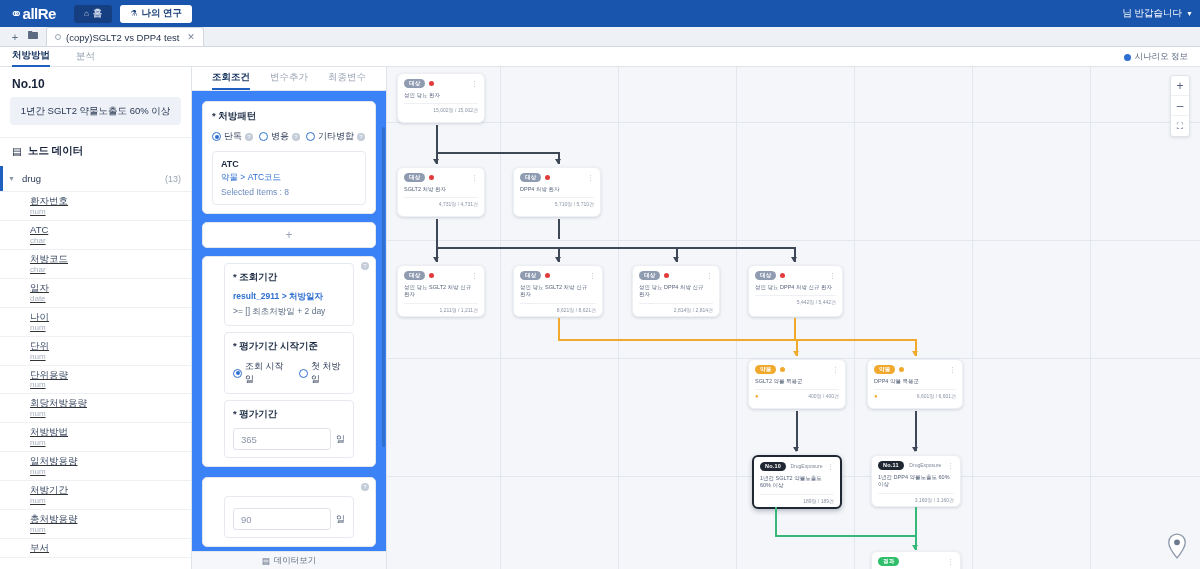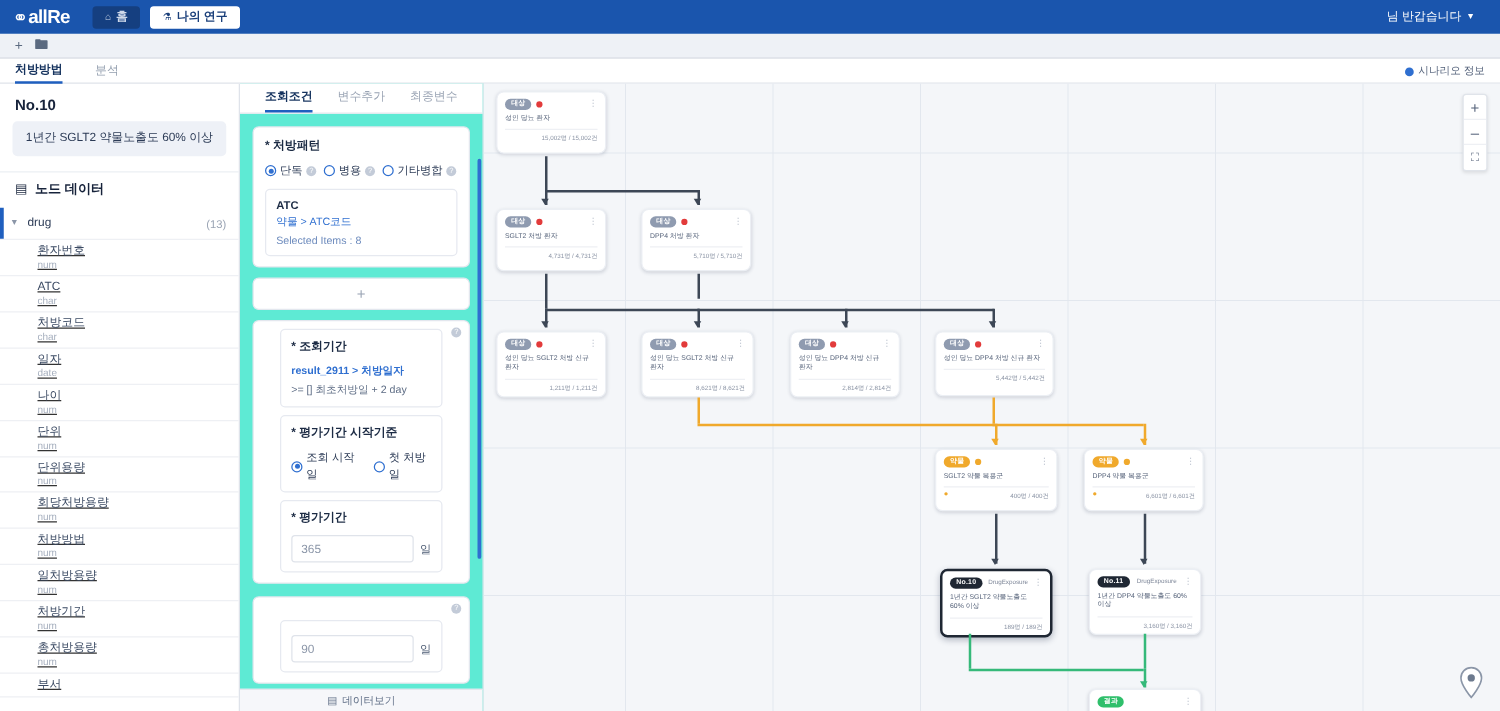--- a/index.html
+++ b/index.html
@@ -23,21 +23,21 @@
   .logo-text { color:#fff; font-size: 15px; font-weight: 700; letter-spacing: -0.5px; }
   .nav-btn {
     height: 18px; display:flex; align-items:center; gap:4px;
     padding: 0 10px; border-radius: 3px; font-size: 9.5px; font-weight: 700;
     cursor: pointer; white-space: nowrap;
   }
   .nav-btn.dark { background:#153f80; color:#cfd9ea; }
   .nav-btn.light { background:#ffffff; color:#1a3f7a; margin-left: 8px; }
   .nav-ico { font-size: 8px; }
   .user-area {
-    position:absolute; right: 20px; top: 0; height: 27px; display:flex; align-items:center;
+    position:absolute; right: 7px; top: 0; height: 27px; display:flex; align-items:center;
     color:#ffffff; font-size: 9.5px; gap: 4px; cursor: pointer;
   }
   .caret { font-size: 7px; }
 
   
   .tabstrip {
     height: 20px; background:#eef1f6; border-bottom: 1px solid #d3d8e0;
     display:flex; align-items:flex-end; padding-left: 6px; flex: 0 0 20px;
   }
   .tabstrip .ico {
@@ -96,21 +96,21 @@
     content:""; position:absolute; left:0; top:0; bottom:0; width:3px; background:#1f5fbf;
   }
   .field-row {
     border-bottom:1px solid #eef0f4; padding: 3px 0 3px 30px; cursor:pointer;text-decoration:underline;
   }
   .field-row .fn { font-size: 9.5px; color:#3b4a63; line-height:1.25; }
   .field-row .ft { font-size: 8px; color:#a7b0bf; line-height:1.25; }
 
   
   .midpanel {
-    width: 195px; flex:0 0 195px; background:#5eead4; border-right:1px solid #dfe3ea;
+    width: 195px; flex:0 0 195px; background:#3b82f6; border-right:1px solid #dfe3ea;
     display:flex; flex-direction:column; min-height:0; position:relative;
   }
   .mid-tabs { display:flex; justify-content:center; gap:20px; height:24px; background:#fff;
               border-bottom:1px solid #e3e7ee; padding-top:4px; }
   .mid-tab { font-size:9.5px; color:#9aa4b4; cursor:pointer; padding-bottom:4px; }
   .mid-tab.active { color:#16335e; font-weight:700; border-bottom:2px solid #1f5fbf; }
   .mid-scroll { flex:1; overflow:hidden; padding: 10px 10px 0; position:relative; }
   .card {
     background:#fff; border:1px solid #e3e7ee; border-radius:5px; padding: 8px 9px;
     margin-bottom: 8px;
@@ -246,20 +246,25 @@
     </div>
     <div class="user-area">
       <span>님 반갑습니다</span>
       <span class="caret">▼</span>
     </div>
   </div>
 
   <div class="tabstrip">
     <div class="ico">+</div>
     <div class="ico">🖿</div>
+    <div class="doc-tab">
+      <span class="dot"></span>
+      <span>(copy)SGLT2 vs DPP4 test</span>
+      <span class="x">✕</span>
+    </div>
   </div>
 
   <div class="subtabs">
     <div class="subtab active">
       <span>처방방법</span>
     </div>
     <div class="subtab">
       <span>분석</span>
     </div>
     <div class="scenario-info">

